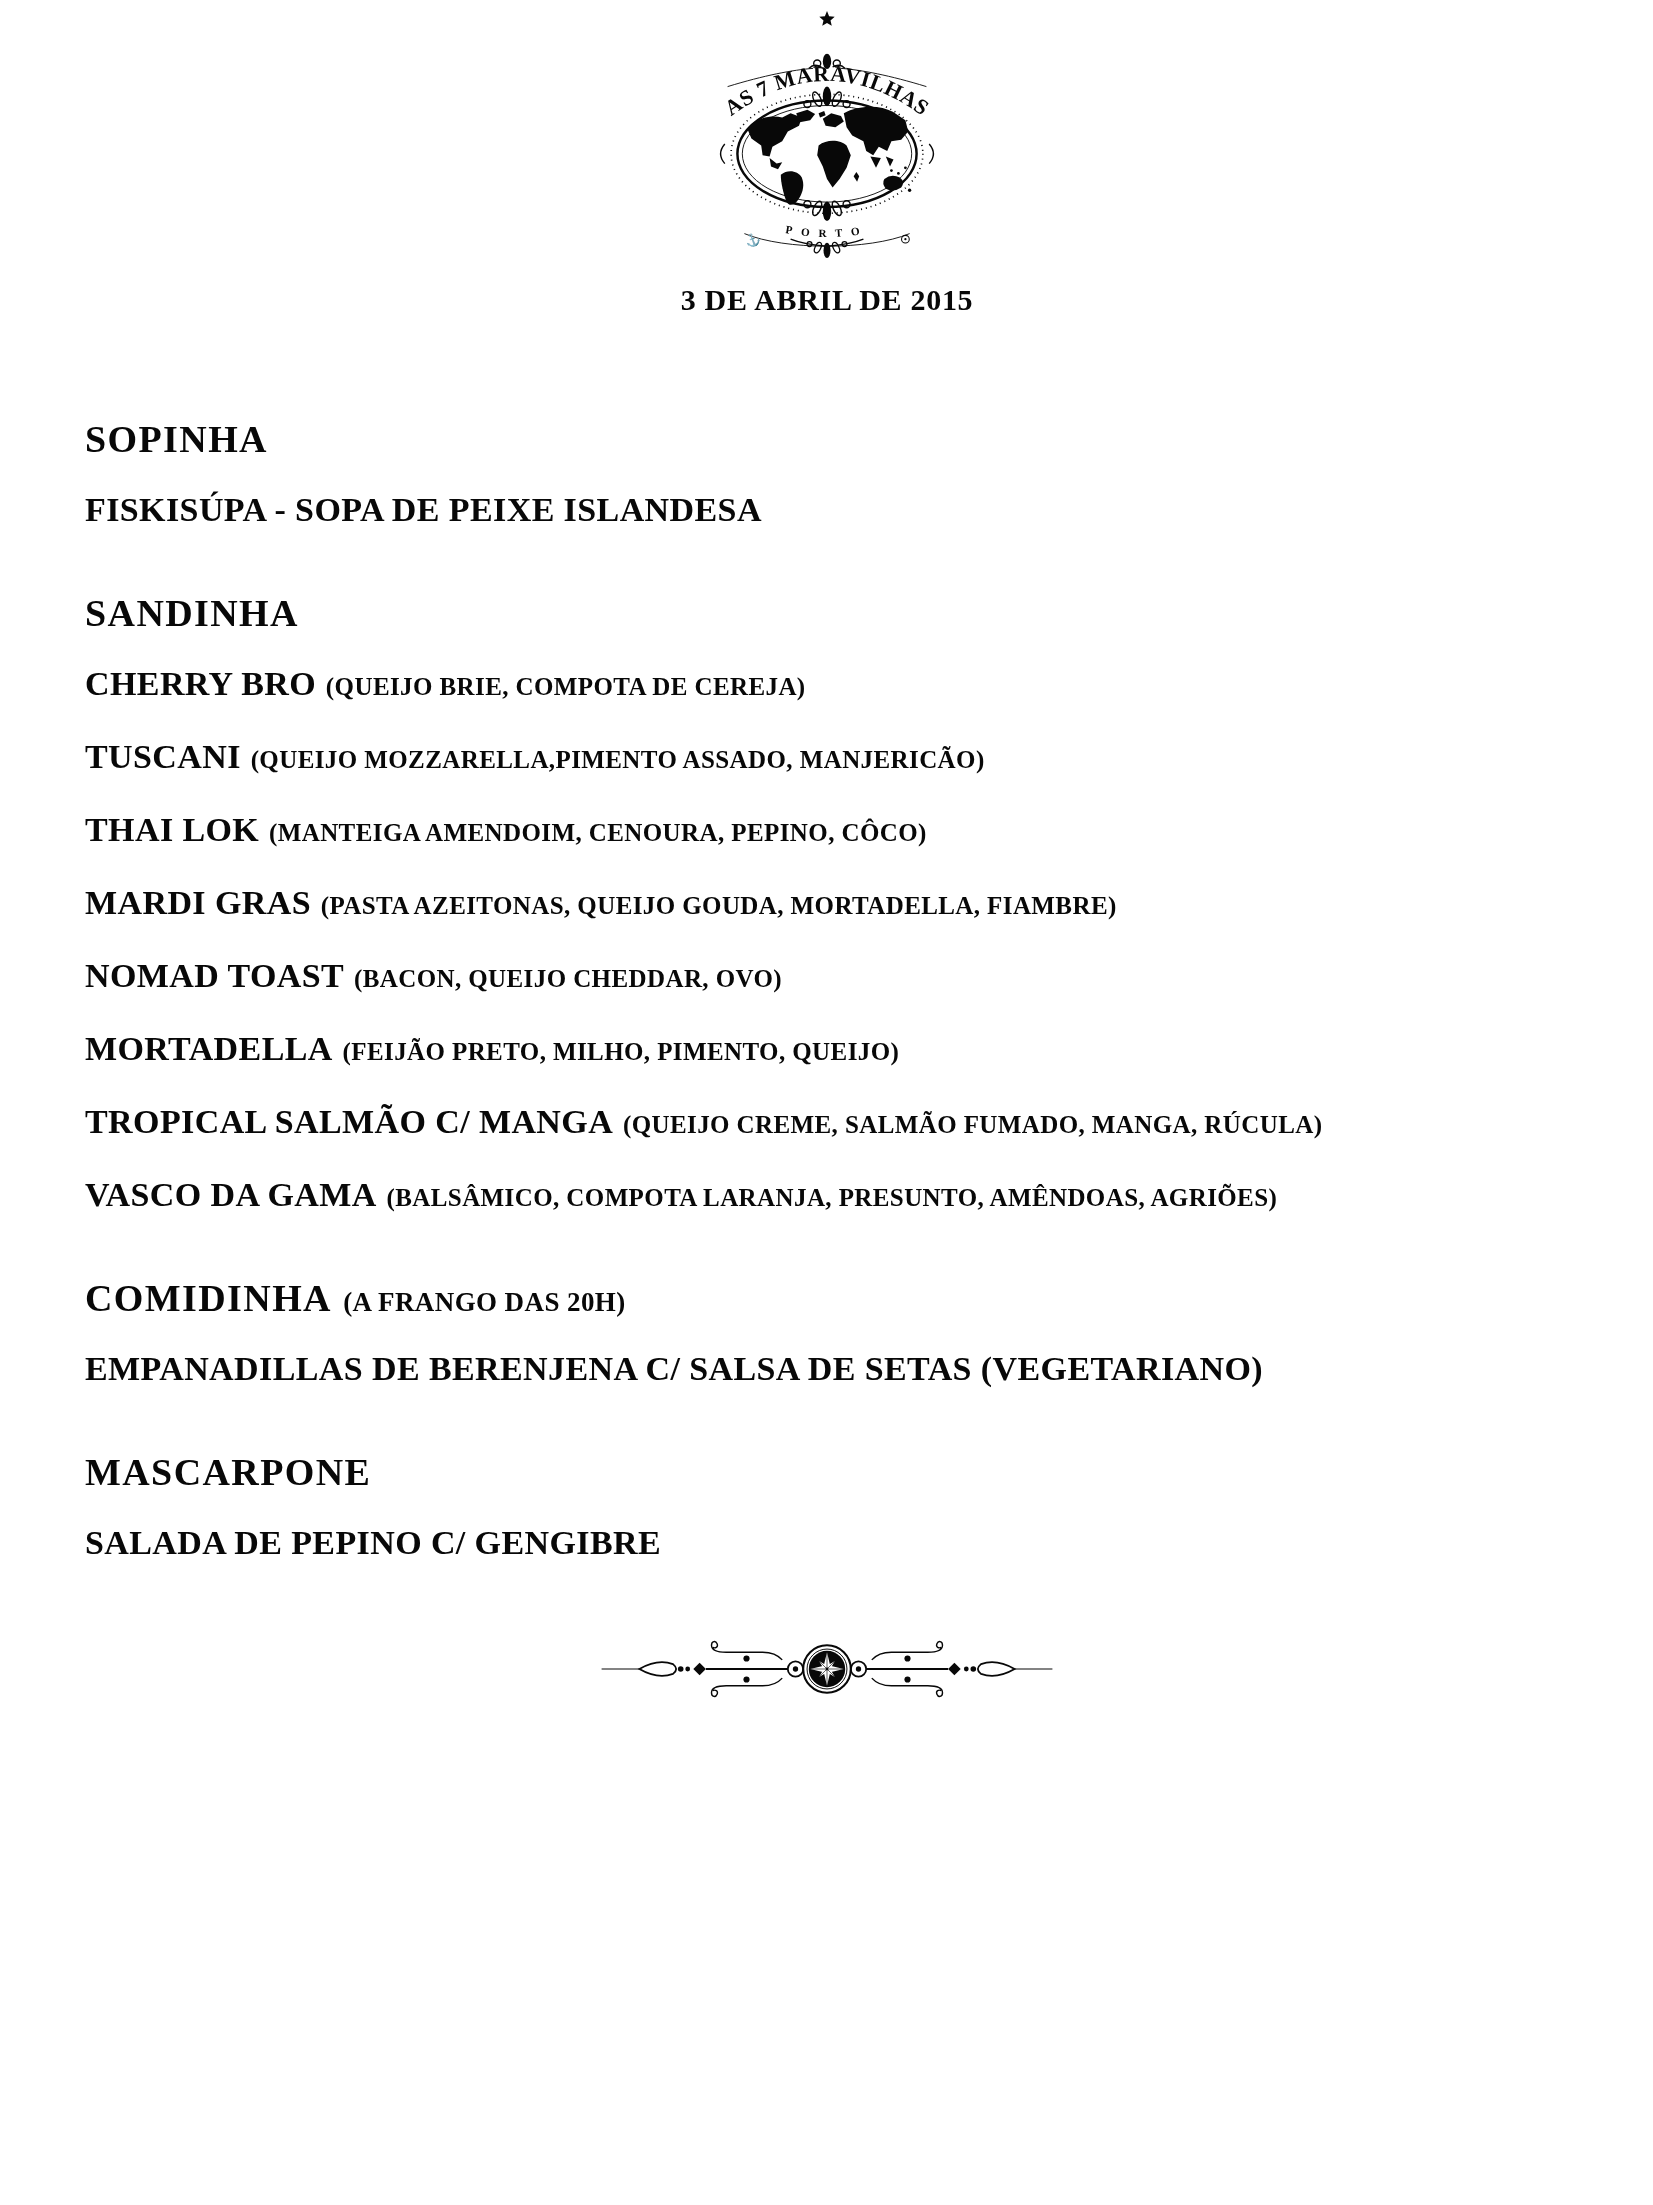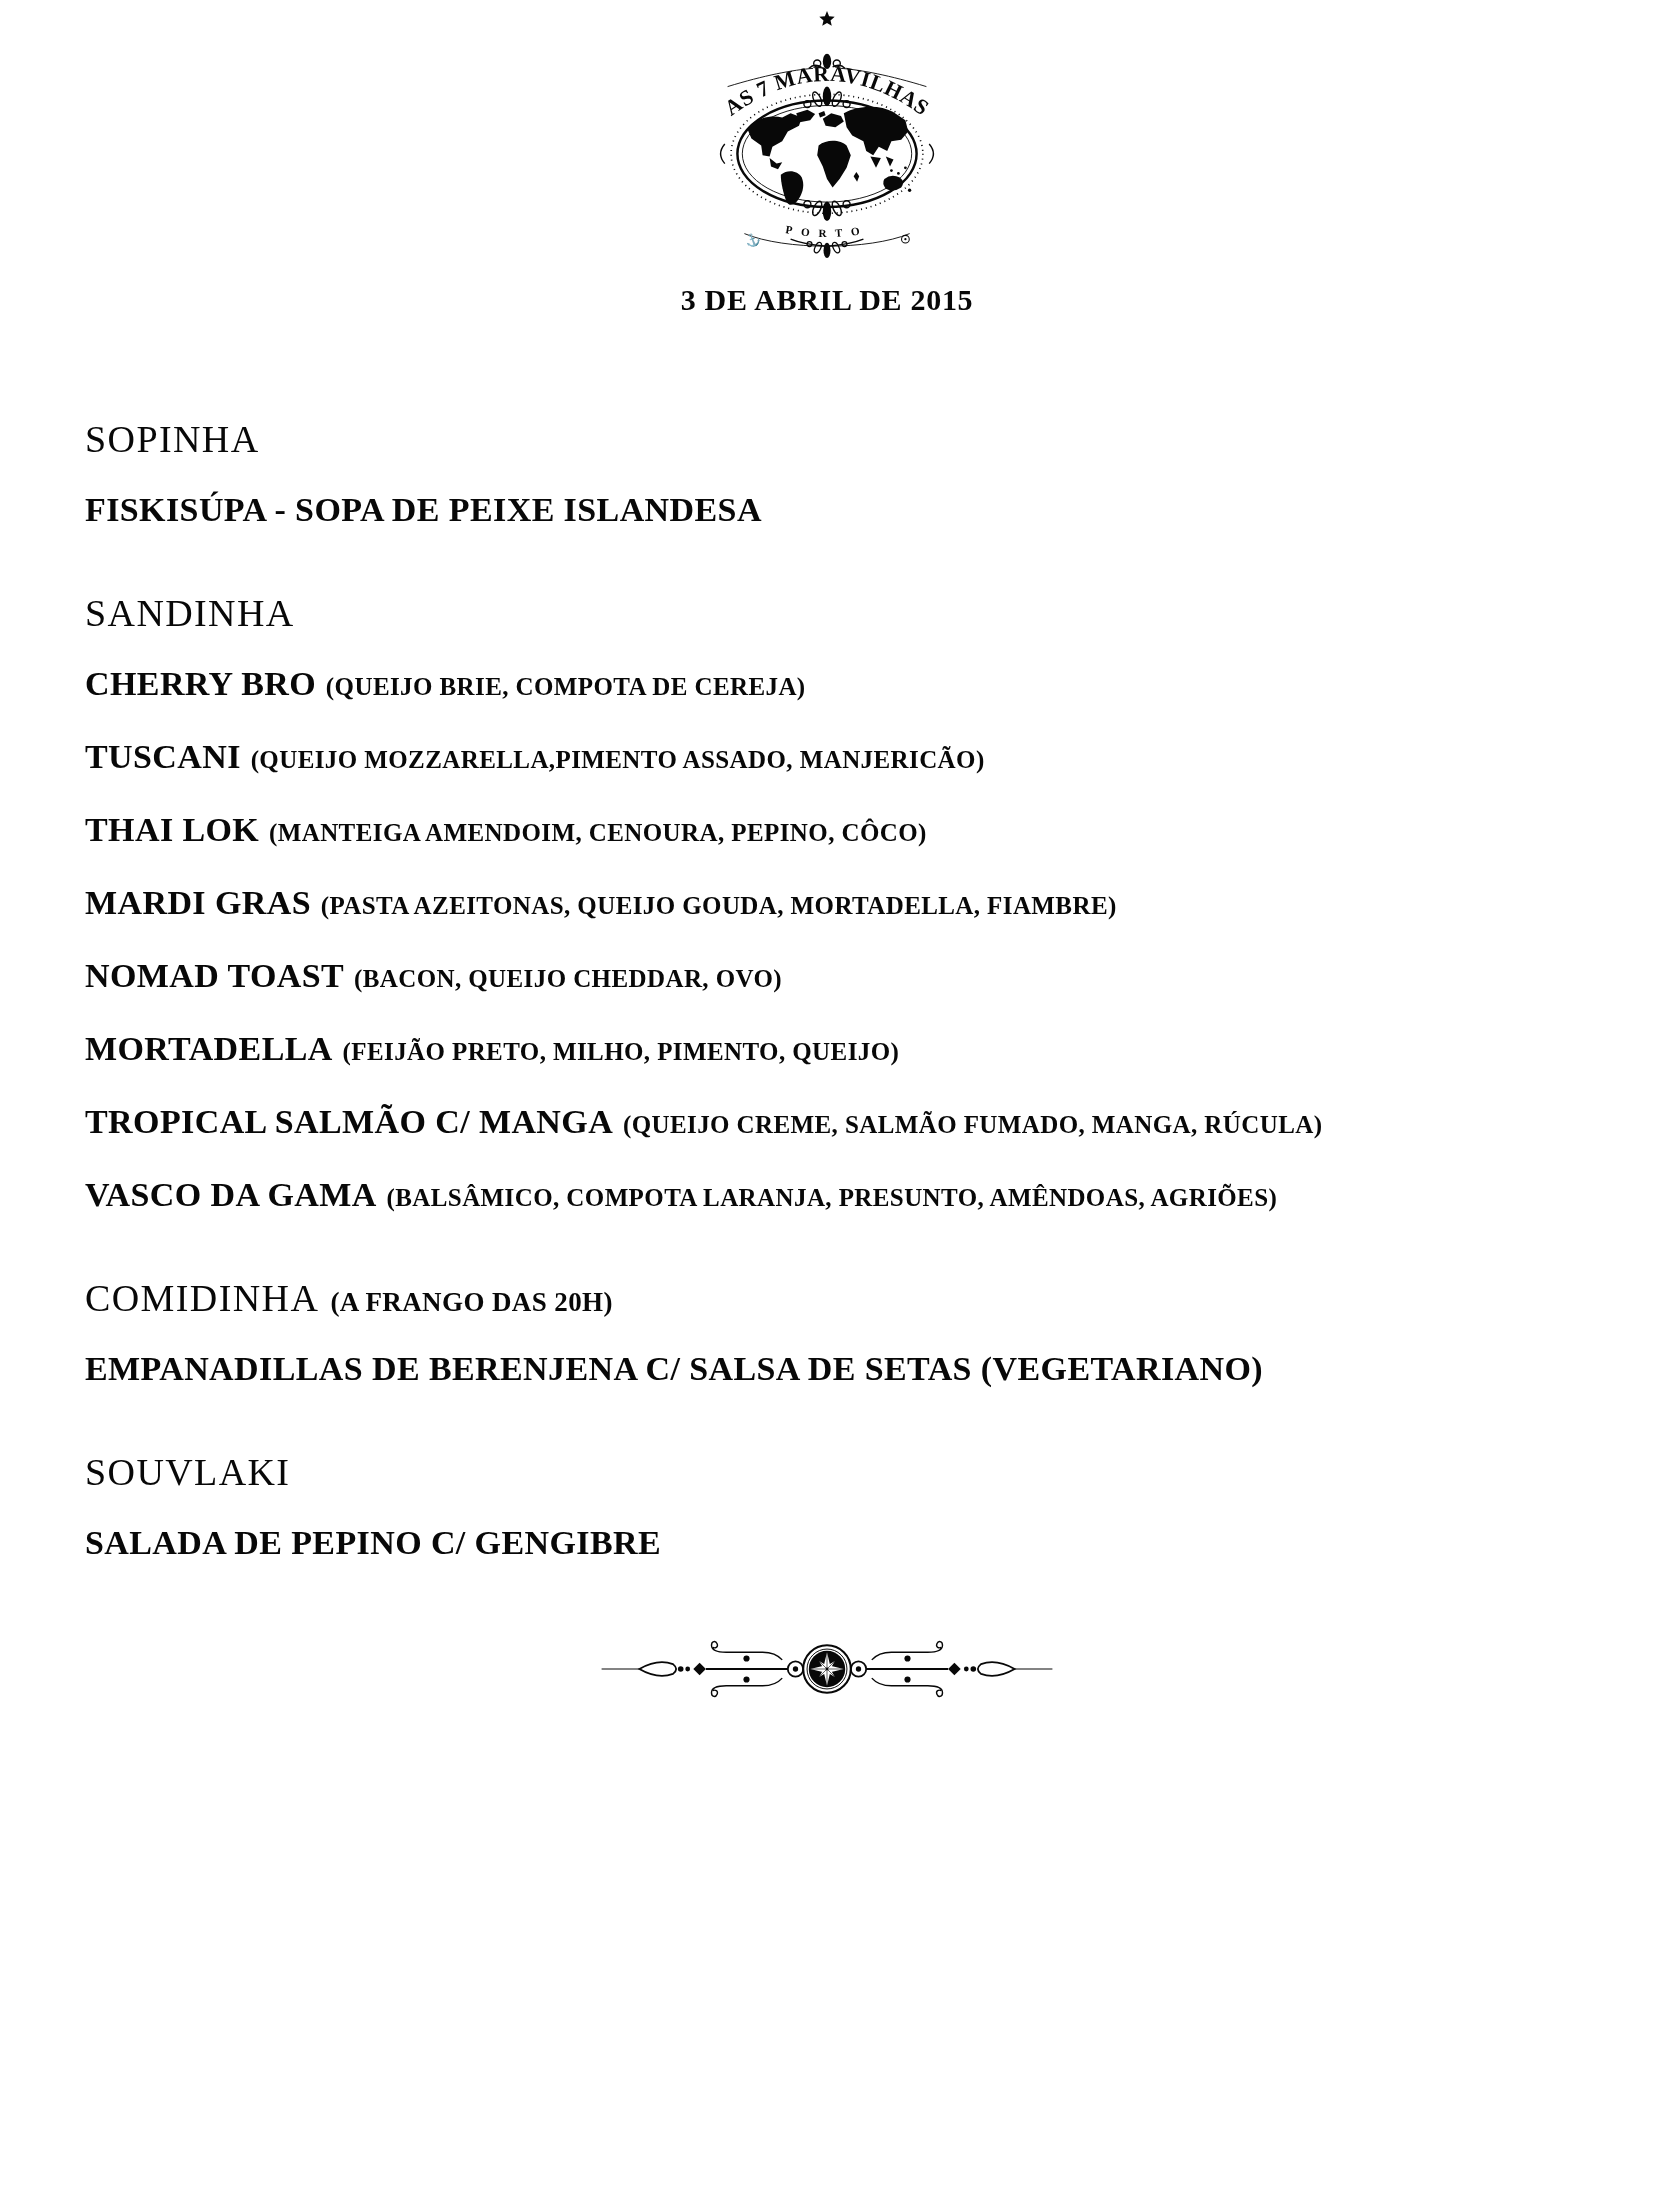--- a/index.html
+++ b/index.html
@@ -36,21 +36,21 @@
     padding-right: 70px;
   }
   .menu-section { margin-bottom: 67px; }
   .sec-line {
     line-height: 1;
     margin-bottom: 35px;
     white-space: pre;
   }
   .sec-title {
     font-size: 38px;
-    font-weight: normal;
+    font-weight: bold;
     letter-spacing: 1.4px;
   }
   .sec-suffix {
     font-size: 27px;
     font-weight: bold;
     margin-left: 11.2px;
     letter-spacing: 0.4px;
   }
   .menu-line {
     line-height: 1;
@@ -187,21 +187,21 @@
         <div class="menu-line"><span class="item-name">NOMAD TOAST</span><span class="item-desc">(BACON, QUEIJO CHEDDAR, OVO)</span></div>
         <div class="menu-line"><span class="item-name">MORTADELLA</span><span class="item-desc">(FEIJÃO PRETO, MILHO, PIMENTO, QUEIJO)</span></div>
         <div class="menu-line"><span class="item-name">TROPICAL SALMÃO C/ MANGA</span><span class="item-desc">(QUEIJO CREME, SALMÃO FUMADO, MANGA, RÚCULA)</span></div>
         <div class="menu-line"><span class="item-name">VASCO DA GAMA</span><span class="item-desc">(BALSÂMICO, COMPOTA LARANJA, PRESUNTO, AMÊNDOAS, AGRIÕES)</span></div>
       </section>
       <section class="menu-section">
         <div class="sec-line"><span class="sec-title">COMIDINHA</span><span class="sec-suffix">(A FRANGO DAS 20H)</span></div>
         <div class="menu-line"><span class="item-name">EMPANADILLAS DE BERENJENA C/ SALSA DE SETAS (VEGETARIANO)</span></div>
       </section>
       <section class="menu-section">
-        <div class="sec-line"><span class="sec-title">SOUVLAKI</span></div>
+        <div class="sec-line"><span class="sec-title">MASCARPONE</span></div>
         <div class="menu-line"><span class="item-name">SALADA DE PEPINO C/ GENGIBRE</span></div>
       </section>
     </main>
 
   <div class="divider-wrap">
     <svg width="462" height="84" viewBox="0 0 660 120">
       <defs>
         <g id="div-left" stroke="#080808">
           <line x1="8" y1="60" x2="62" y2="60" stroke-width="1.6"></line>
           <path d="M 62,60 Q 88,45 110,53 Q 119,60 110,67 Q 88,75 62,60 Z" fill="none" stroke-width="2.6"></path>

